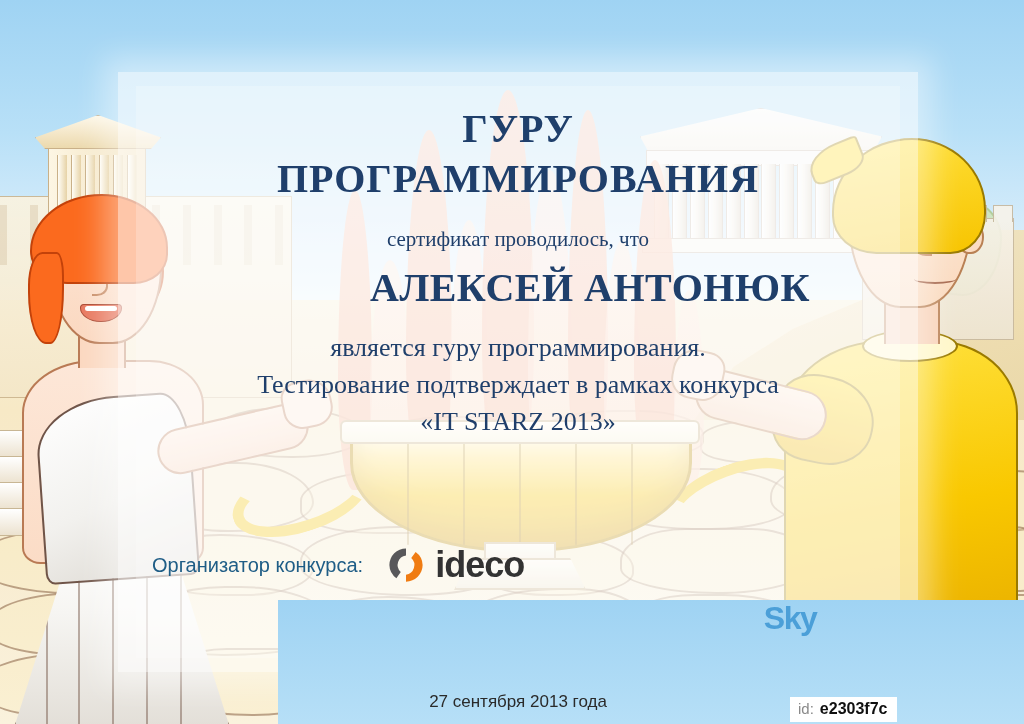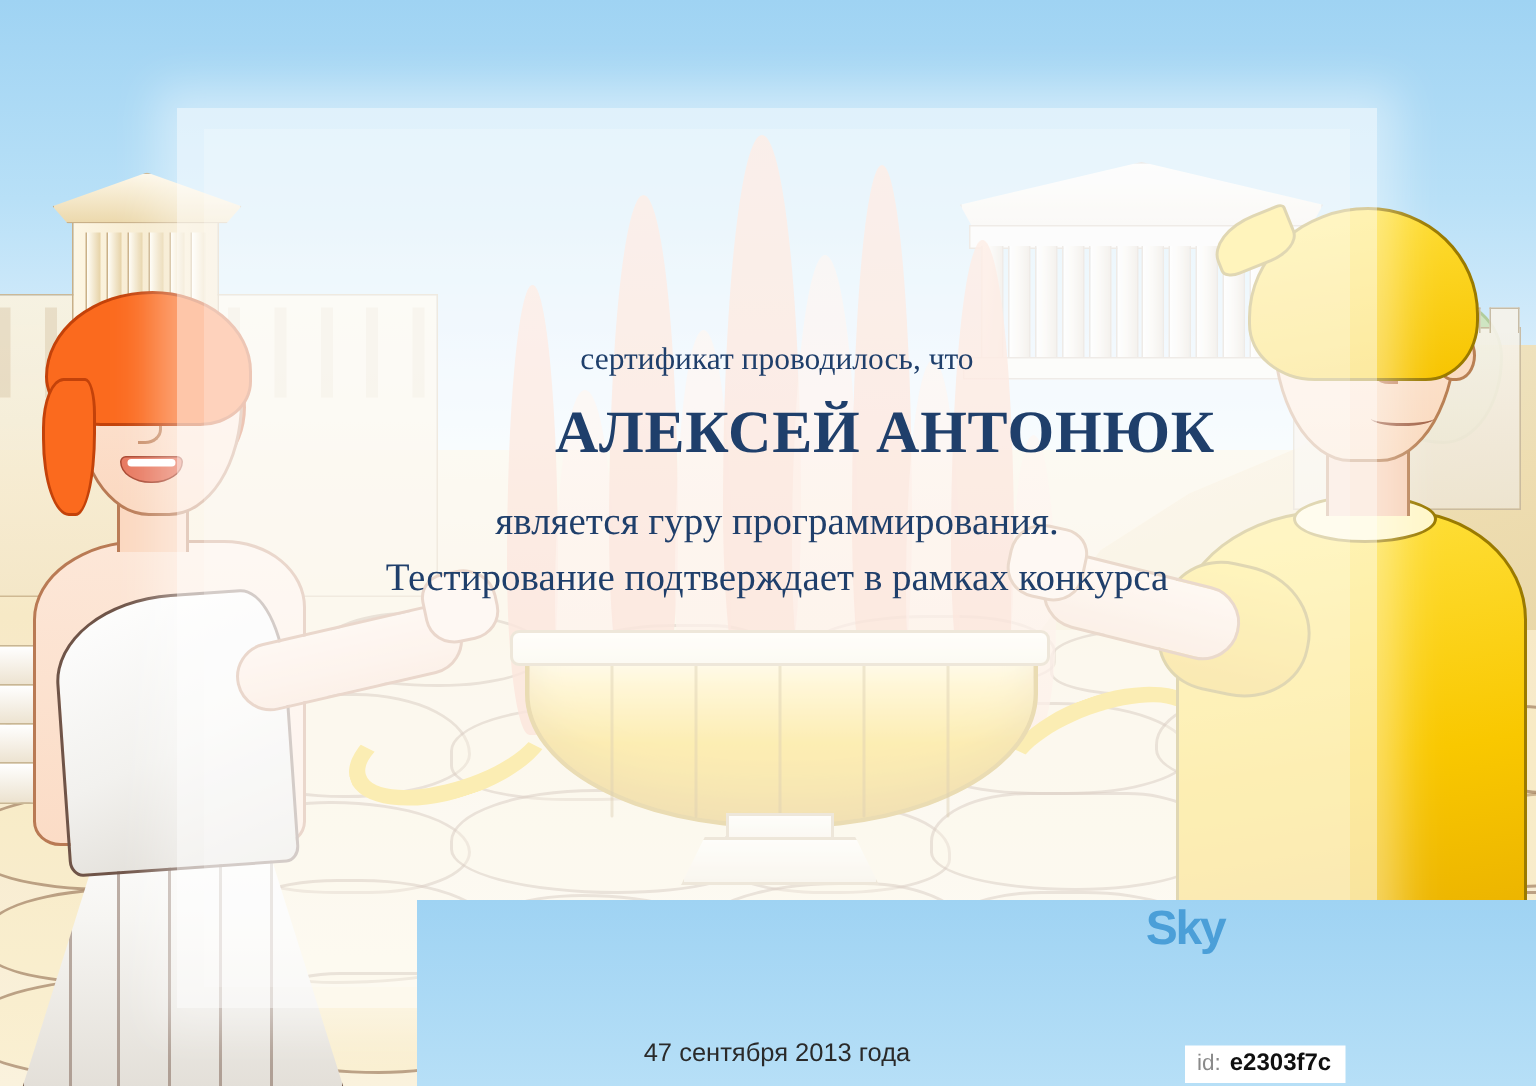--- a/index.html
+++ b/index.html
@@ -641,31 +641,46 @@
     </div>
     <div class="col-strip-r"></div>
   </div>
 
   <div class="panel"></div>
   <div class="panel-soft"></div>
 
 
   <div class="content">
 
+    <div class="title-main">
+      <span>ГУРУ</span>
+      <span class="l2">ПРОГРАММИРОВАНИЯ</span>
+    </div>
 
     <div class="subtitle">сертификат проводилось, что</div>
 
     <div class="recipient">АЛЕКСЕЙ АНТОНЮК</div>
 
     <div class="body-text">
       <div>является гуру программирования.</div>
       <div>Тестирование подтверждает в рамках конкурса</div>
+      <div>«IT STARZ 2013»</div>
     </div>
 
     <div class="org-row">
+      <div class="org-label">Организатор конкурса:</div>
+      <div class="ideco">
+        <span class="ideco-mark">
+          <svg width="42" height="42" viewBox="0 0 48 48">
+            <path d="M24 5 A19 19 0 0 0 5 24 A19 19 0 0 0 13 39 L18 32 A11 11 0 0 1 24 13 Z" fill="#58585a"></path>
+            <path d="M24 43 A19 19 0 0 0 43 24 A19 19 0 0 0 35 9 L30 16 A11 11 0 0 1 24 35 Z" fill="#f07c12"></path>
+          </svg>
+        </span>
+        <span class="ideco-word">ideco</span>
+      </div>
     </div>
 
     <div class="part-row">
       <div class="part-label">Партнеры:</div>
 
       <div class="lf-logo">
         <div class="lf-word">LINUX</div>
         <div class="lf-tag">Главное в мире Linux</div>
         <div class="lf-format">FORMAT</div>
       </div>
@@ -678,21 +693,21 @@
       <div class="sysadm">
         <div class="r1"><span class="g">С</span><span class="k">истемный</span></div>
         <div class="r2"><span class="g">админ</span><span class="k">истратор</span></div>
       </div>
 
       <div class="skydns">
         <span class="sky">Sky</span><span class="dns">DNS</span>
       </div>
     </div>
 
-    <div class="date">47 сентября 2013 года</div>
+    <div class="date">27 сентября 2013 года</div>
   </div>
 
   <div class="idbox">
     <span class="lbl">id:</span>
     <span class="val">e2303f7c</span>
   </div>
 
 </div>
 
 </body></html>

